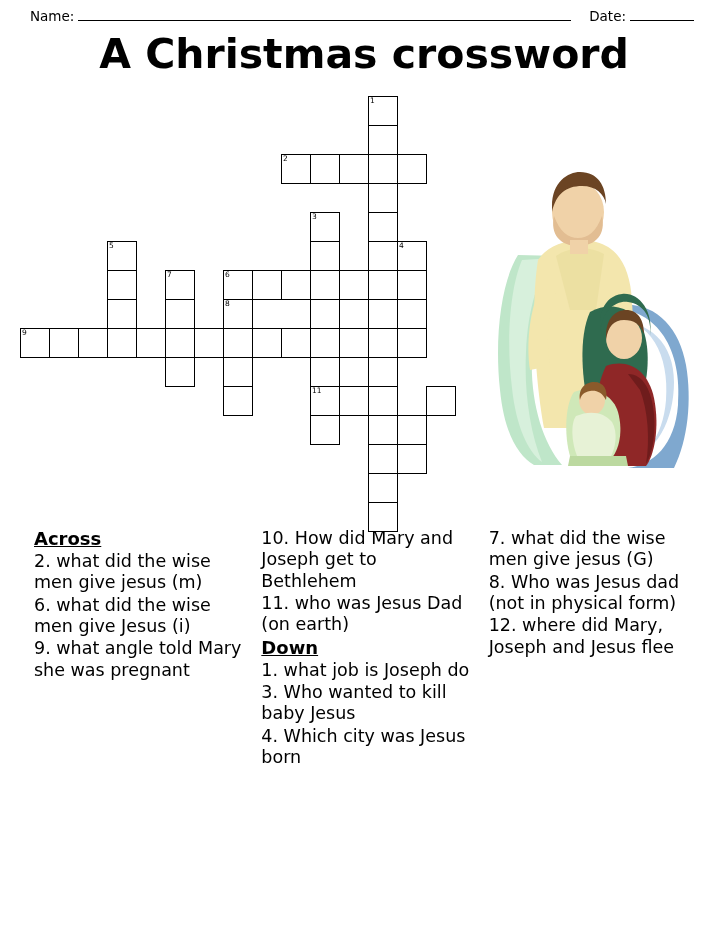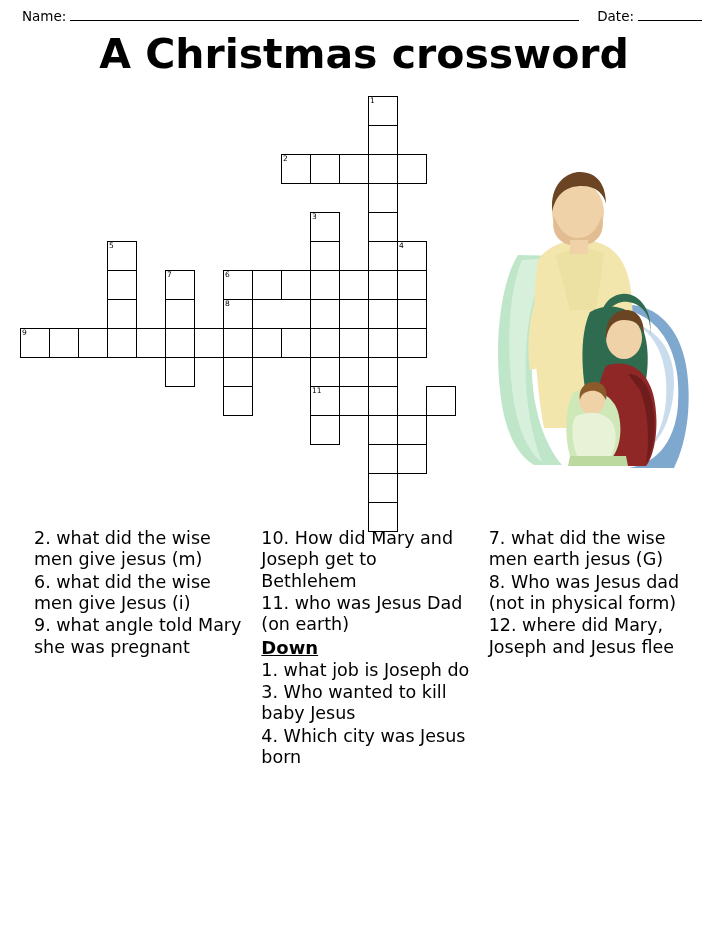--- a/index.html
+++ b/index.html
@@ -21,21 +21,21 @@
 
   
   .namedate {
     position: absolute;
     top: 0px;
     left: 0px;
     width: 728px;
     height: 24px;
     display: flex;
     align-items: flex-end;
-    padding: 0 22px;
+    padding: 0 30px;
     font-size: 13.5px;
   }
   .nd-label { white-space: nowrap; }
   .nd-rule {
     flex: 1 1 auto;
     border-bottom: 1px solid #000;
     margin: 0 4px 3px 4px;
     height: 1px;
   }
   .nd-rule.short { flex: 0 0 64px; }
@@ -247,20 +247,21 @@
       <path d="M102 240 C100 228 108 222 116 222 C126 222 130 230 128 240 C124 232 118 230 112 231 C106 232 103 235 102 240 Z" fill="#8a5a2b"></path>
       <path d="M98 256 C112 250 126 252 134 262 C140 272 138 288 132 298 L100 298 C94 286 92 264 98 256 Z" fill="#e7f2d6"></path>
 
       <path d="M92 296 L148 296 L150 306 L90 306 Z" fill="#bcd9a0"></path>
     </svg>
   </div>
 
   <div class="clues">
 
     <div class="col c1">
+      <div class="sect-head">Across</div>
       <div class="clue">
         <b>2.</b>
         <span>what did the wise men give jesus (m)</span>
       </div>
       <div class="clue">
         <b>6.</b>
         <span>what did the wise men give Jesus (i)</span>
       </div>
       <div class="clue">
         <b>9.</b>
@@ -288,21 +289,21 @@
       </div>
       <div class="clue">
         <b>4.</b>
         <span>Which city was Jesus born</span>
       </div>
     </div>
 
     <div class="col c3">
       <div class="clue">
         <b>7.</b>
-        <span>what did the wise men earth jesus (G)</span>
+        <span>what did the wise men give jesus (G)</span>
       </div>
       <div class="clue">
         <b>8.</b>
         <span>Who was Jesus dad (not in physical form)</span>
       </div>
       <div class="clue">
         <b>12.</b>
         <span>where did Mary, Joseph and Jesus flee</span>
       </div>
     </div>

